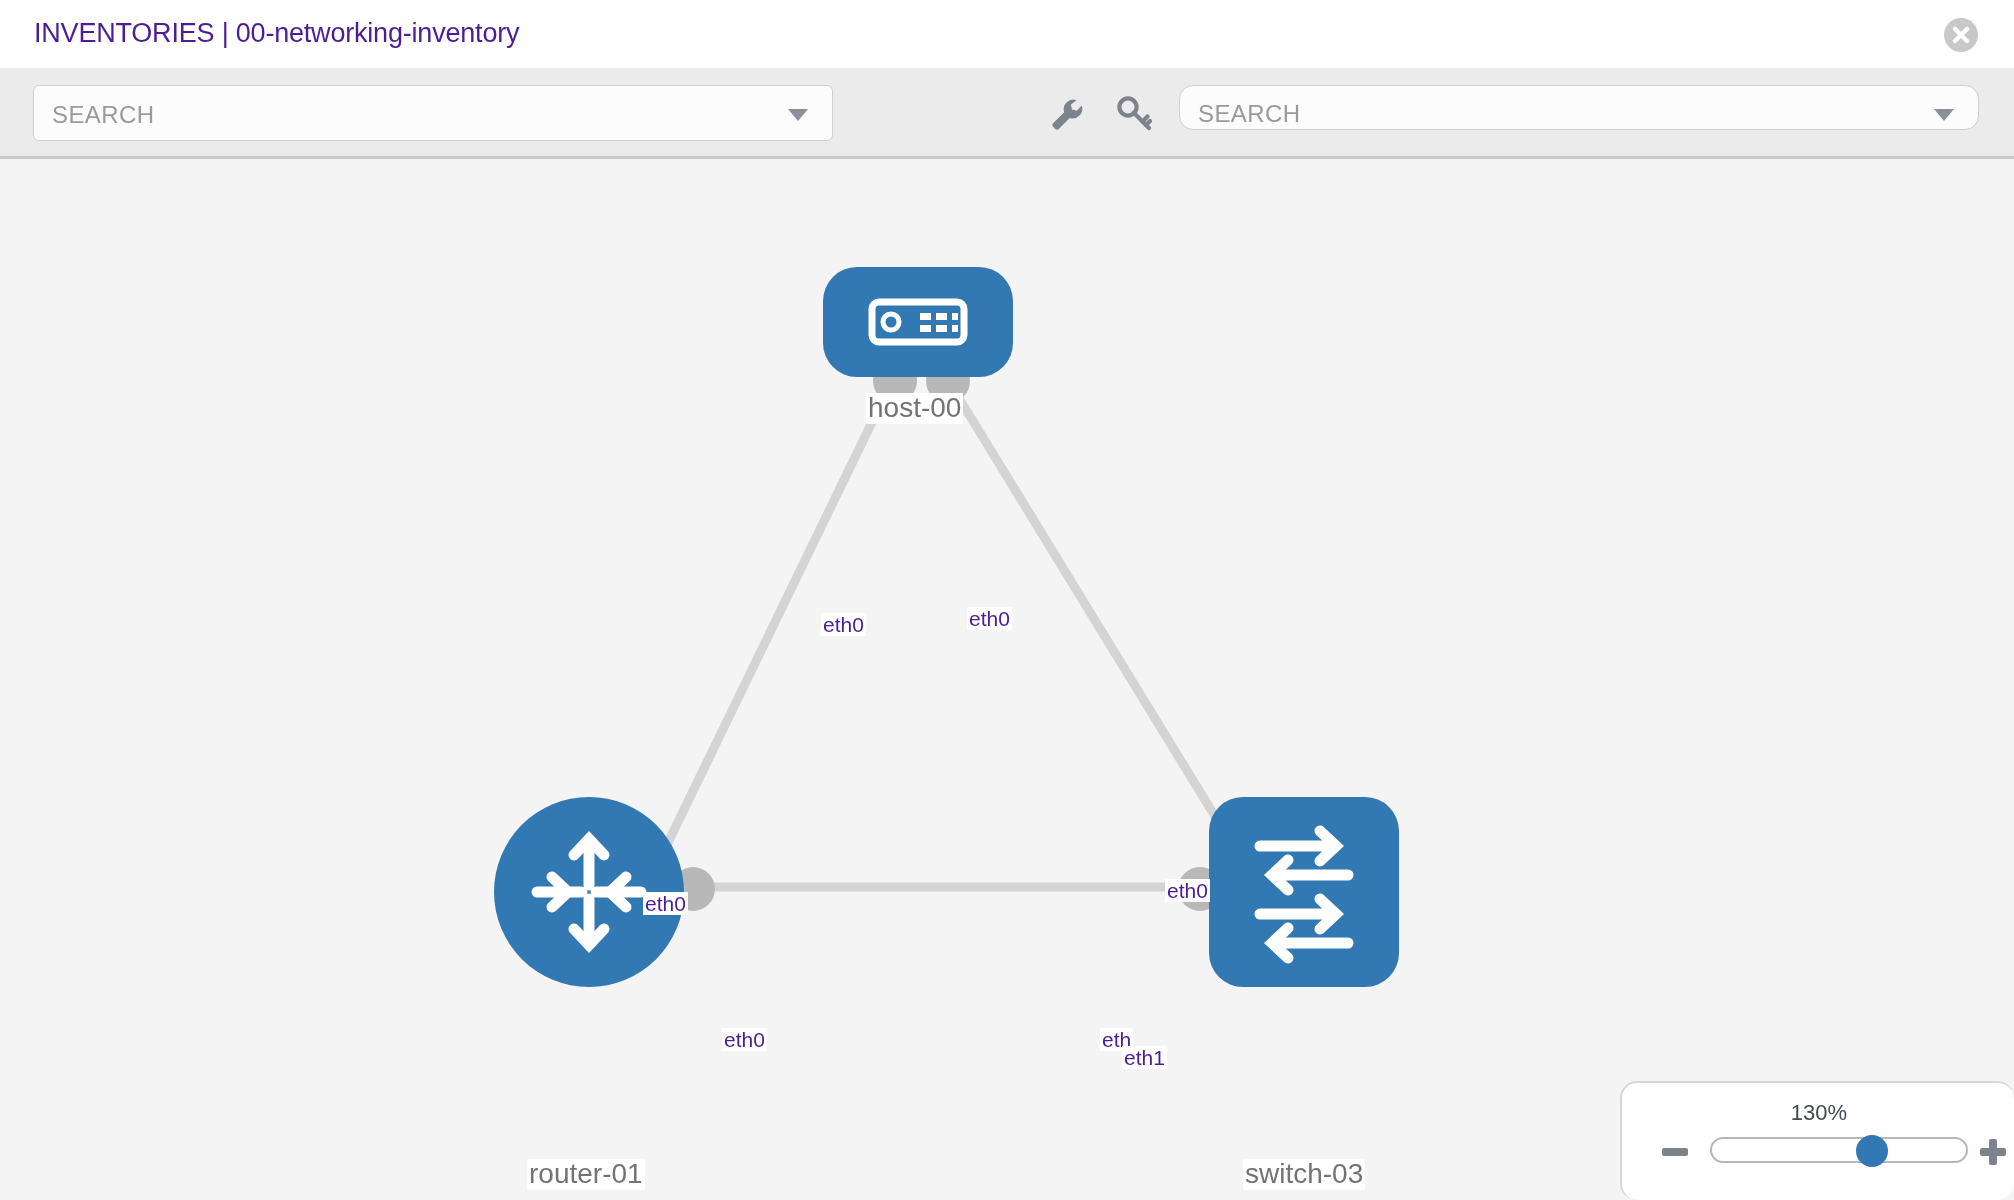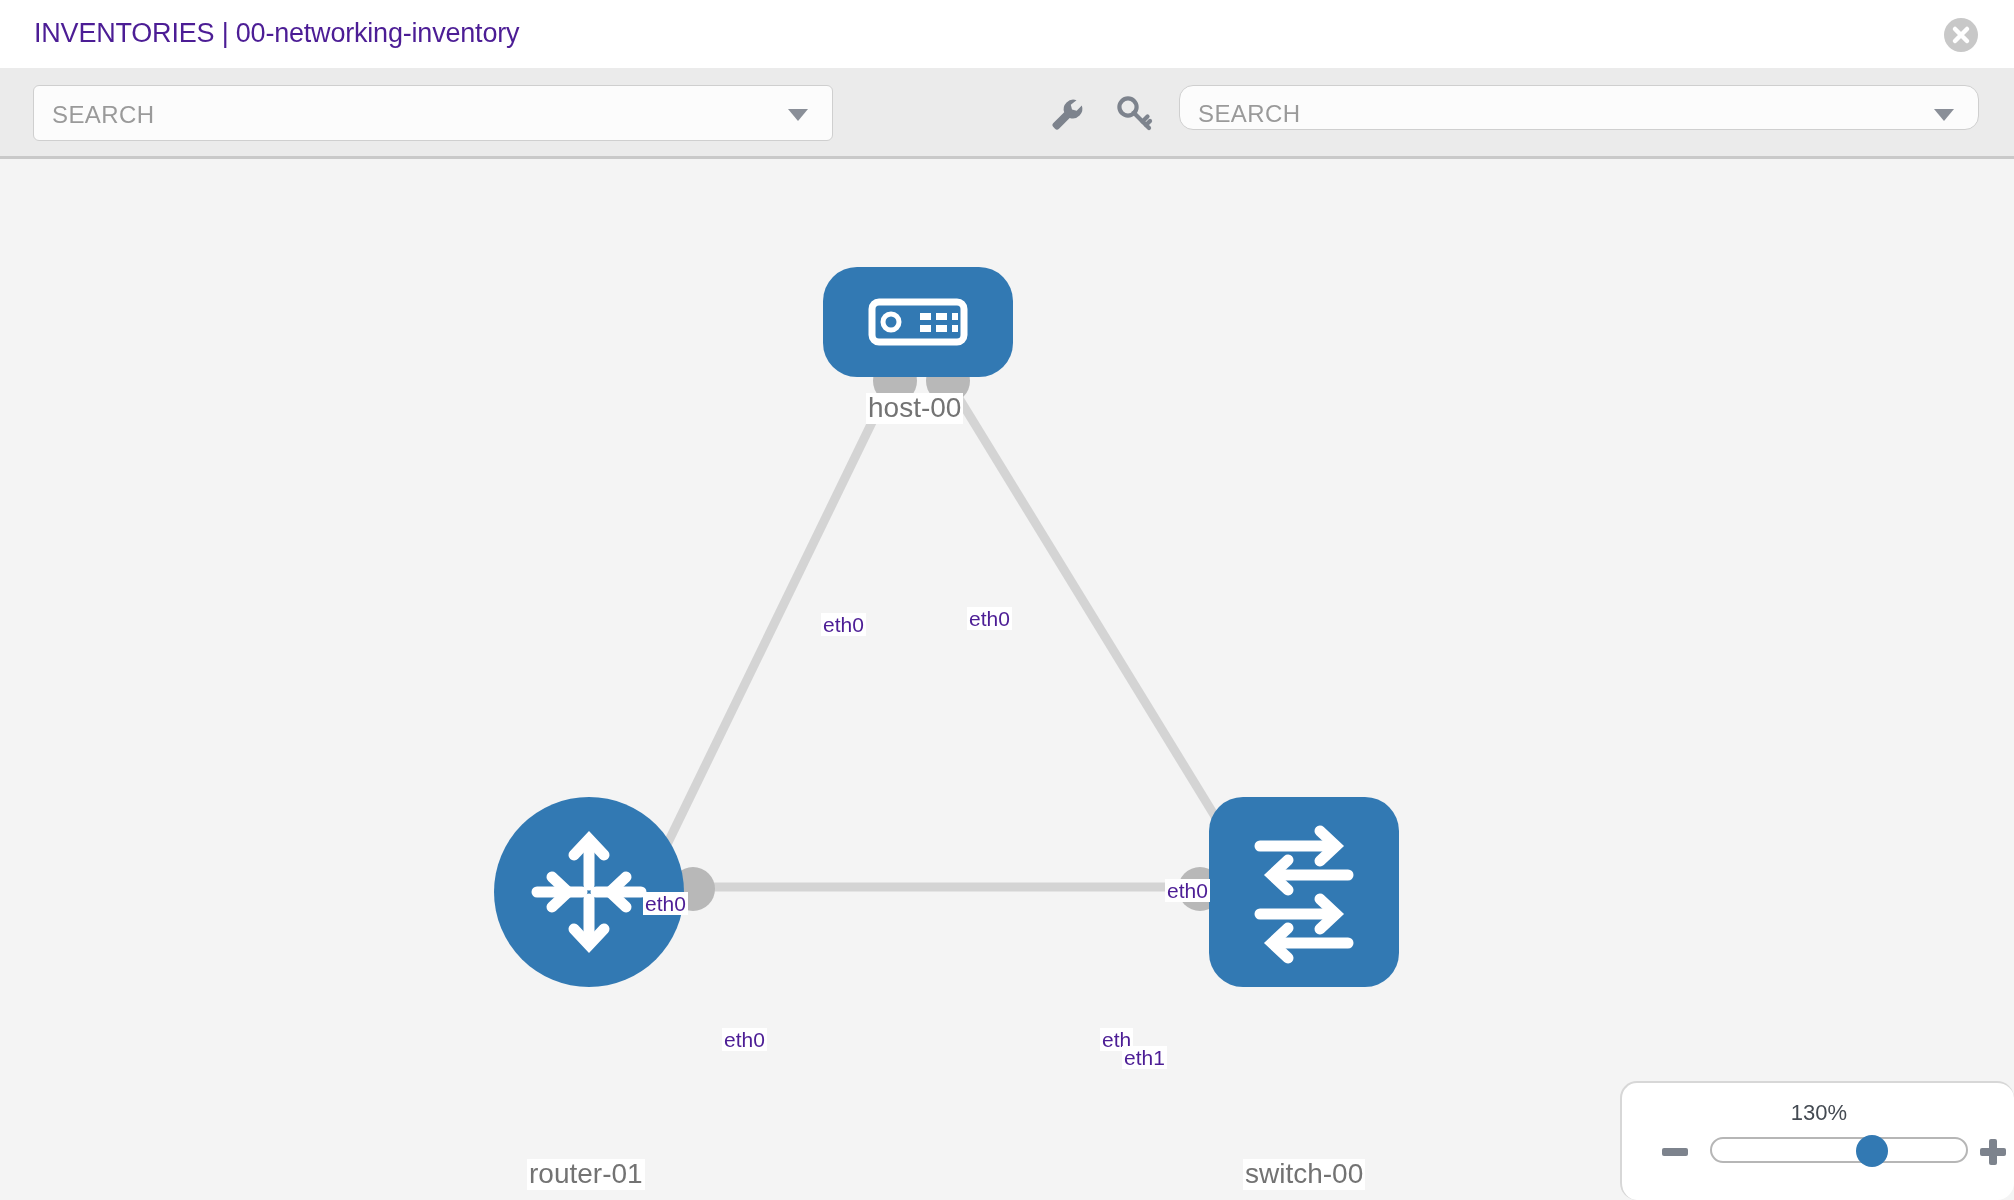--- a/index.html
+++ b/index.html
@@ -344,21 +344,21 @@
         <path d="M1260 755 L1335 755"></path>
         <path d="M1320 740 L1336 755 L1320 770"></path>
         <path d="M1348 784 L1273 784"></path>
         <path d="M1288 769 L1272 784 L1288 799"></path>
       </g>
     </g>
   </svg>
 
   <div class="node-label" style="left:866px; top:234px;">host-00</div>
   <div class="node-label" style="left:527px; top:1000px;">router-01</div>
-  <div class="node-label" style="left:1243px; top:1000px;">switch-00</div>
+  <div class="node-label" style="left:1243px; top:1000px;">switch-03</div>
 
   <div class="iface-label" style="left:821px; top:454px;">eth0</div>
   <div class="iface-label" style="left:967px; top:448px;">eth0</div>
 
   <div class="iface-label" style="left:643px; top:733px;">eth0</div>
   <div class="iface-label" style="left:1165px; top:720px;">eth0</div>
 
   <div class="iface-label" style="left:722px; top:869px;">eth0</div>
   <div class="iface-label" style="left:1100px; top:869px;">eth</div>
   <div class="iface-label" style="left:1122px; top:887px;">eth1</div>

